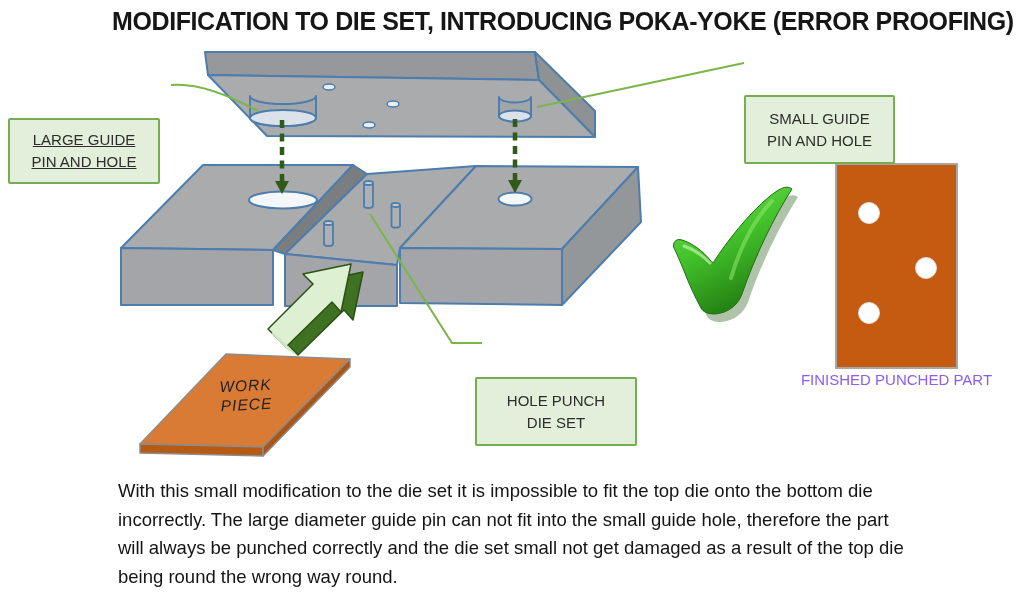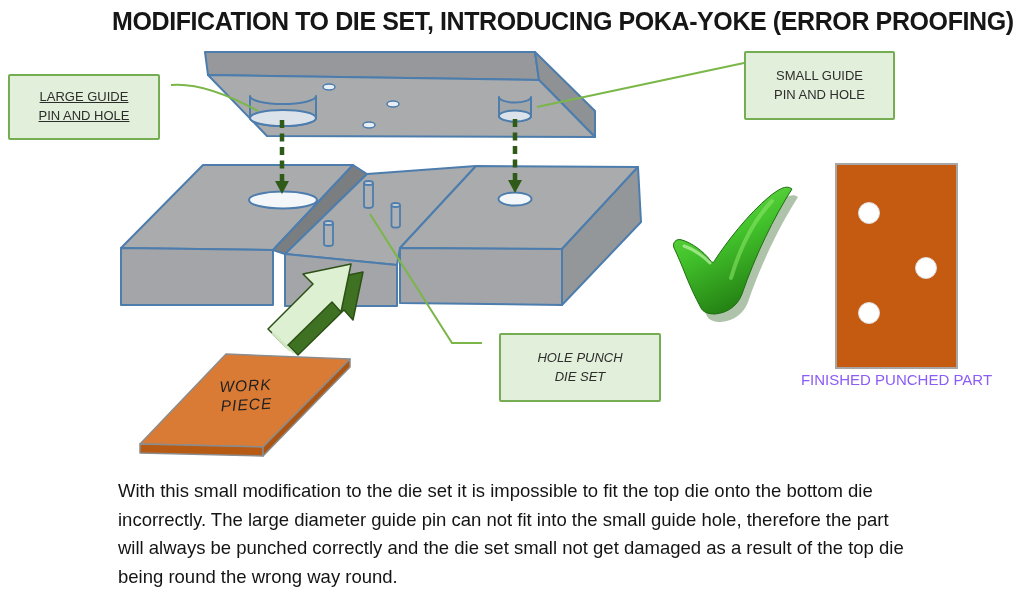--- a/index.html
+++ b/index.html
@@ -4,24 +4,24 @@
 <style>
   html,body{margin:0;padding:0;background:#ffffff;}
   .page{position:relative;width:1024px;height:592px;background:#ffffff;overflow:hidden;
         font-family:"Liberation Sans", sans-serif;}
   .title{position:absolute;top:7px;left:0;width:920px;box-sizing:border-box;padding-left:112px;
          text-align:center;font-size:25px;font-weight:bold;color:#161616;letter-spacing:-0.4px;
          white-space:nowrap;}
   svg.diagram{position:absolute;left:0;top:0;}
   .callout{position:absolute;box-sizing:border-box;background:#e2efda;border:2px solid #74ad52;
            border-radius:2px;display:flex;align-items:center;justify-content:center;text-align:center;
-           font-size:13px;line-height:1.45;color:#2d2d2d;white-space:pre-line;}
+           font-size:15px;line-height:1.45;color:#2d2d2d;white-space:pre-line;margin-top:44px;}
   .co-large{left:8px;top:74px;width:152px;height:66px;text-decoration:underline;}
   .co-small{left:744px;top:51px;width:151px;height:69px;}
-  .co-punch{left:499px;top:333px;width:162px;height:69px;font-style:italic;}
+  .co-punch{left:475px;top:333px;width:162px;height:69px;}
   .workpiece-label{position:absolute;left:196px;top:376px;width:100px;text-align:center;
                    font-style:italic;font-size:15.5px;line-height:1.25;color:#1f1f1f;
                    white-space:pre-line;transform:rotate(-3deg);letter-spacing:1px;}
   .finished-label{position:absolute;left:786px;top:371px;width:221px;text-align:center;
                   font-size:15px;color:#8b5cf6;white-space:nowrap;}
   .bodytext{position:absolute;left:118px;top:477px;width:890px;font-size:18.5px;line-height:28.5px;
             color:#141414;}
   .bodytext div{white-space:nowrap;}
 </style>
 </head>

